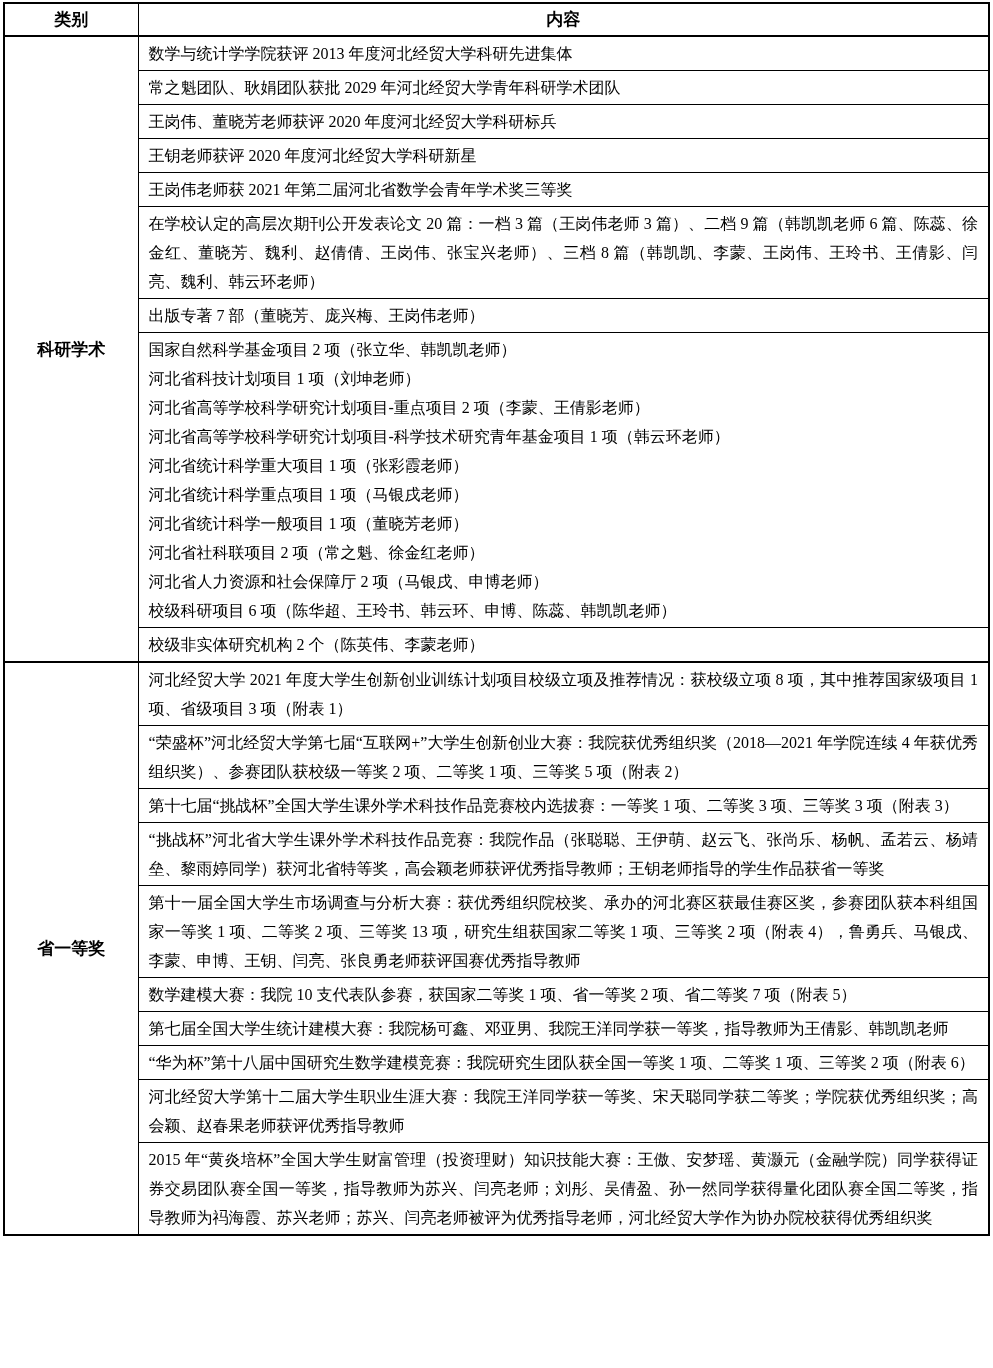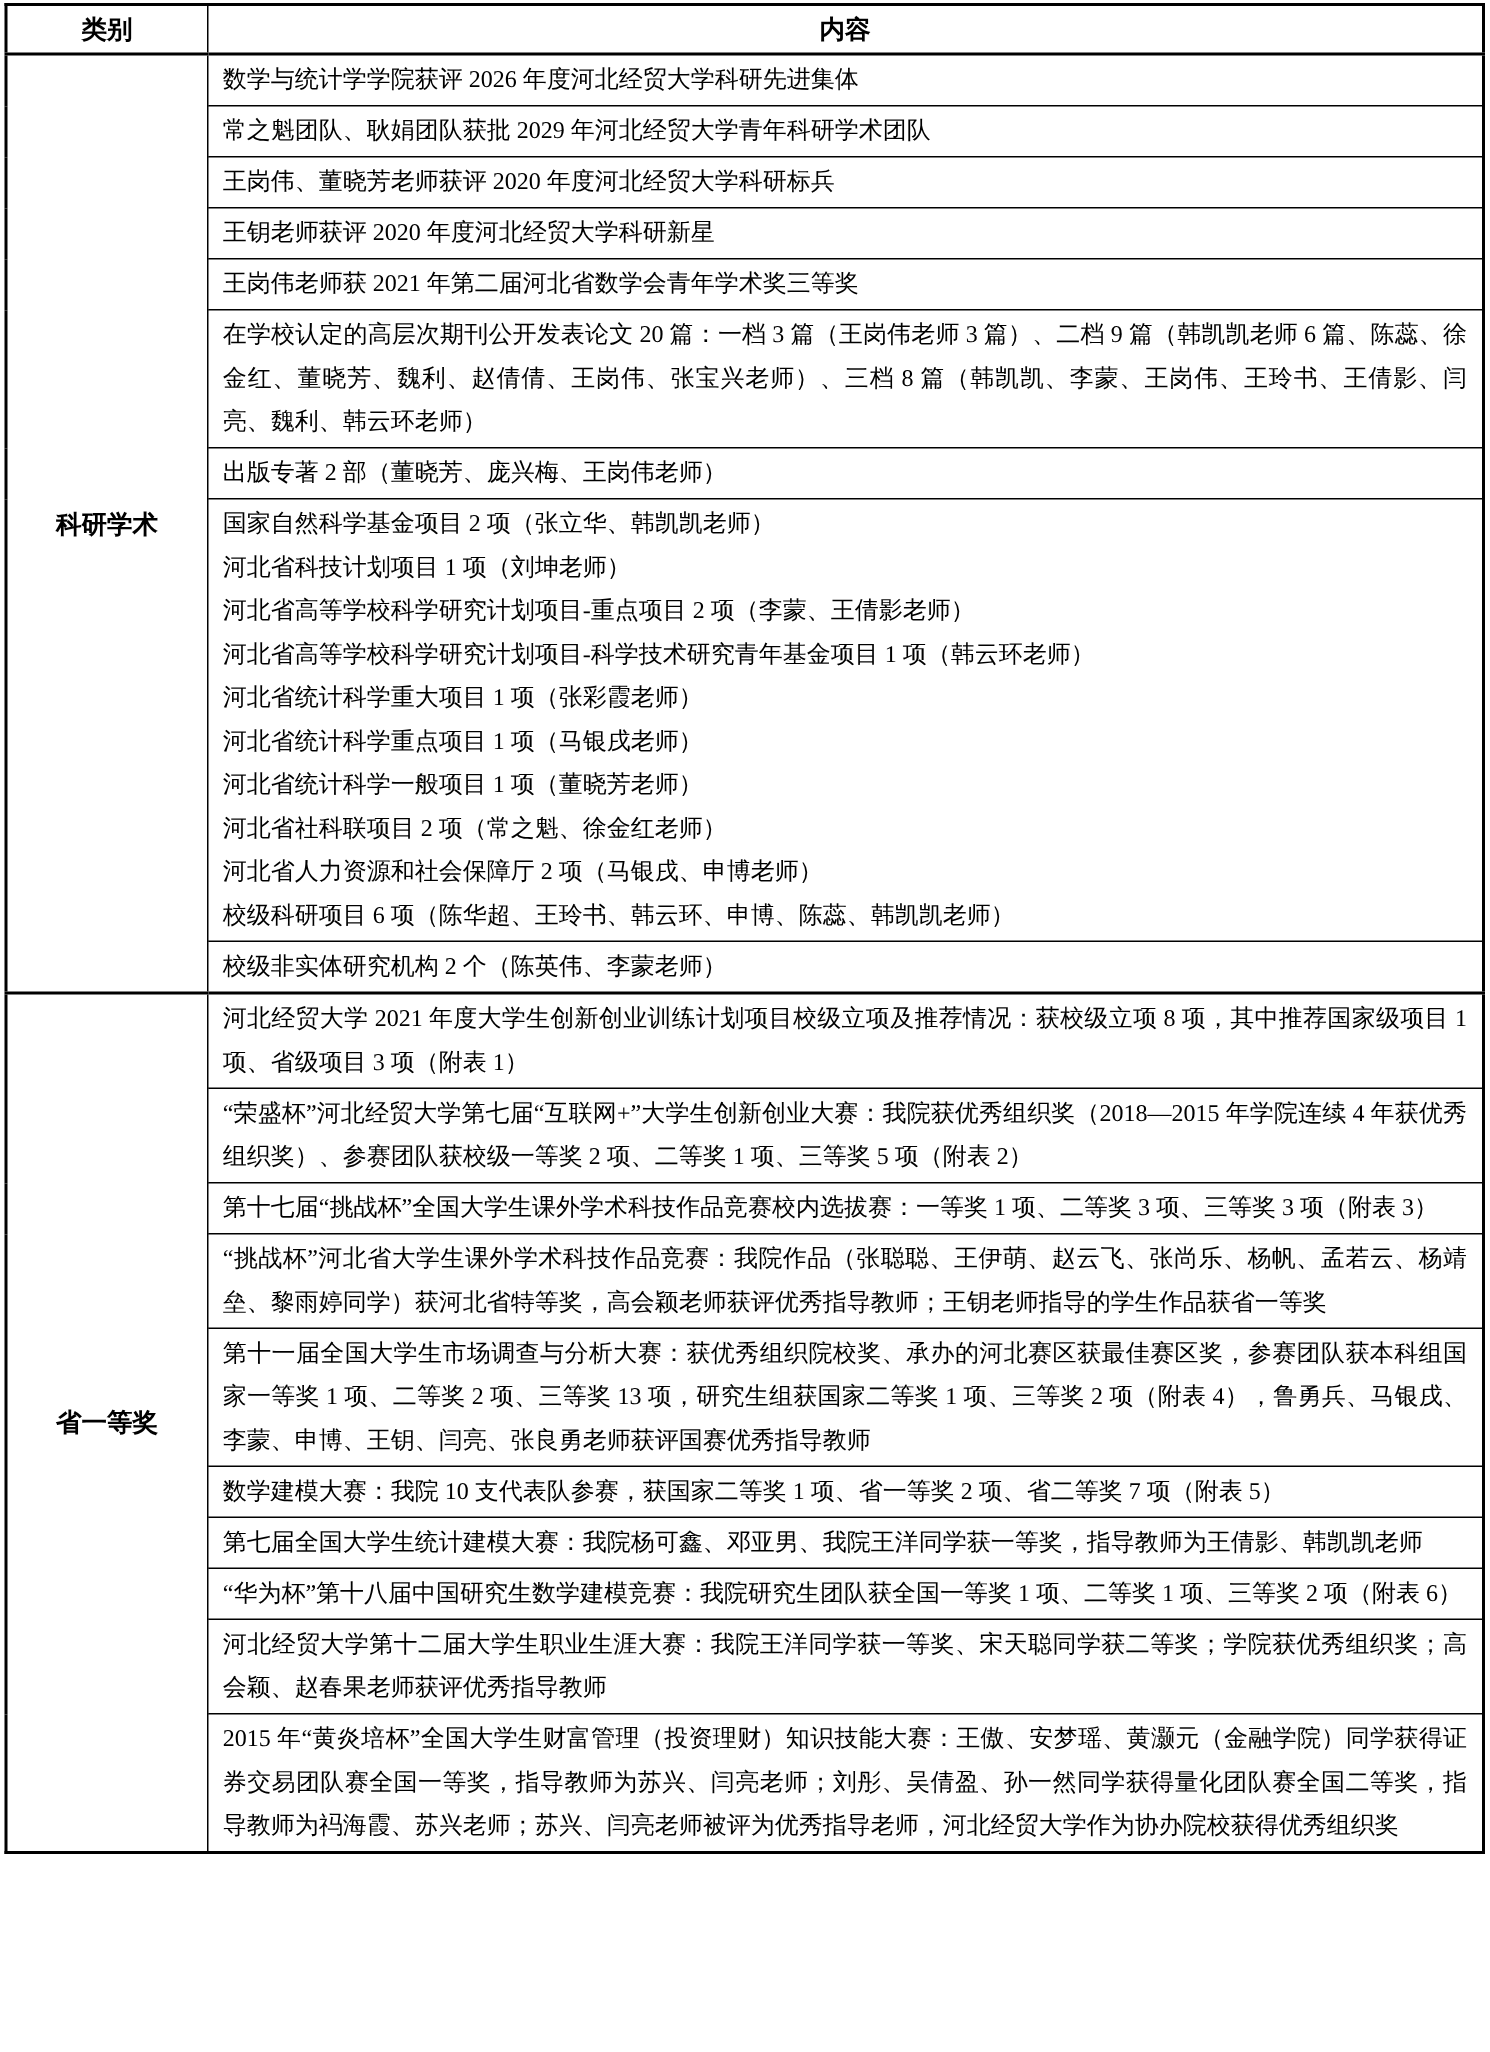--- a/index.html
+++ b/index.html
@@ -63,39 +63,39 @@
       <col class="c-content">
     </colgroup>
     <tbody>
         <tr>
       <th class="header-cell">类别</th>
       <th class="header-cell">内容</th>
     </tr>
 
     <tr class="section-start">
       <td class="category-cell" rowspan="9">科研学术</td>
-      <td class="content-cell">数学与统计学学院获评 2026 年度河北经贸大学科研先进集体</td>
+      <td class="content-cell">数学与统计学学院获评 2013 年度河北经贸大学科研先进集体</td>
     </tr>
     <tr>
       <td class="content-cell">常之魁团队、耿娟团队获批 2029 年河北经贸大学青年科研学术团队</td>
     </tr>
     <tr>
       <td class="content-cell">王岗伟、董晓芳老师获评 2020 年度河北经贸大学科研标兵</td>
     </tr>
     <tr>
       <td class="content-cell">王钥老师获评 2020 年度河北经贸大学科研新星</td>
     </tr>
     <tr>
       <td class="content-cell">王岗伟老师获 2021 年第二届河北省数学会青年学术奖三等奖</td>
     </tr>
     <tr>
       <td class="content-cell">在学校认定的高层次期刊公开发表论文 20 篇：一档 3 篇（王岗伟老师 3 篇）、二档 9 篇（韩凯凯老师 6 篇、陈蕊、徐金红、董晓芳、魏利、赵倩倩、王岗伟、张宝兴老师）、三档 8 篇（韩凯凯、李蒙、王岗伟、王玲书、王倩影、闫亮、魏利、韩云环老师）</td>
     </tr>
     <tr>
-      <td class="content-cell">出版专著 2 部（董晓芳、庞兴梅、王岗伟老师）</td>
+      <td class="content-cell">出版专著 7 部（董晓芳、庞兴梅、王岗伟老师）</td>
     </tr>
     <tr>
       <td class="content-cell">国家自然科学基金项目 2 项（张立华、韩凯凯老师）
 河北省科技计划项目 1 项（刘坤老师）
 河北省高等学校科学研究计划项目-重点项目 2 项（李蒙、王倩影老师）
 河北省高等学校科学研究计划项目-科学技术研究青年基金项目 1 项（韩云环老师）
 河北省统计科学重大项目 1 项（张彩霞老师）
 河北省统计科学重点项目 1 项（马银戌老师）
 河北省统计科学一般项目 1 项（董晓芳老师）
 河北省社科联项目 2 项（常之魁、徐金红老师）
@@ -104,21 +104,21 @@
     </tr>
     <tr>
       <td class="content-cell">校级非实体研究机构 2 个（陈英伟、李蒙老师）</td>
     </tr>
 
     <tr class="section-start">
       <td class="category-cell" rowspan="10">省一等奖</td>
       <td class="content-cell">河北经贸大学 2021 年度大学生创新创业训练计划项目校级立项及推荐情况：获校级立项 8 项，其中推荐国家级项目 1 项、省级项目 3 项（附表 1）</td>
     </tr>
     <tr>
-      <td class="content-cell">“荣盛杯”河北经贸大学第七届“互联网+”大学生创新创业大赛：我院获优秀组织奖（2018—2015 年学院连续 4 年获优秀组织奖）、参赛团队获校级一等奖 2 项、二等奖 1 项、三等奖 5 项（附表 2）</td>
+      <td class="content-cell">“荣盛杯”河北经贸大学第七届“互联网+”大学生创新创业大赛：我院获优秀组织奖（2018—2021 年学院连续 4 年获优秀组织奖）、参赛团队获校级一等奖 2 项、二等奖 1 项、三等奖 5 项（附表 2）</td>
     </tr>
     <tr>
       <td class="content-cell">第十七届“挑战杯”全国大学生课外学术科技作品竞赛校内选拔赛：一等奖 1 项、二等奖 3 项、三等奖 3 项（附表 3）</td>
     </tr>
     <tr>
       <td class="content-cell">“挑战杯”河北省大学生课外学术科技作品竞赛：我院作品（张聪聪、王伊萌、赵云飞、张尚乐、杨帆、孟若云、杨靖垒、黎雨婷同学）获河北省特等奖，高会颖老师获评优秀指导教师；王钥老师指导的学生作品获省一等奖</td>
     </tr>
     <tr>
       <td class="content-cell">第十一届全国大学生市场调查与分析大赛：获优秀组织院校奖、承办的河北赛区获最佳赛区奖，参赛团队获本科组国家一等奖 1 项、二等奖 2 项、三等奖 13 项，研究生组获国家二等奖 1 项、三等奖 2 项（附表 4），鲁勇兵、马银戌、李蒙、申博、王钥、闫亮、张良勇老师获评国赛优秀指导教师</td>
     </tr>

